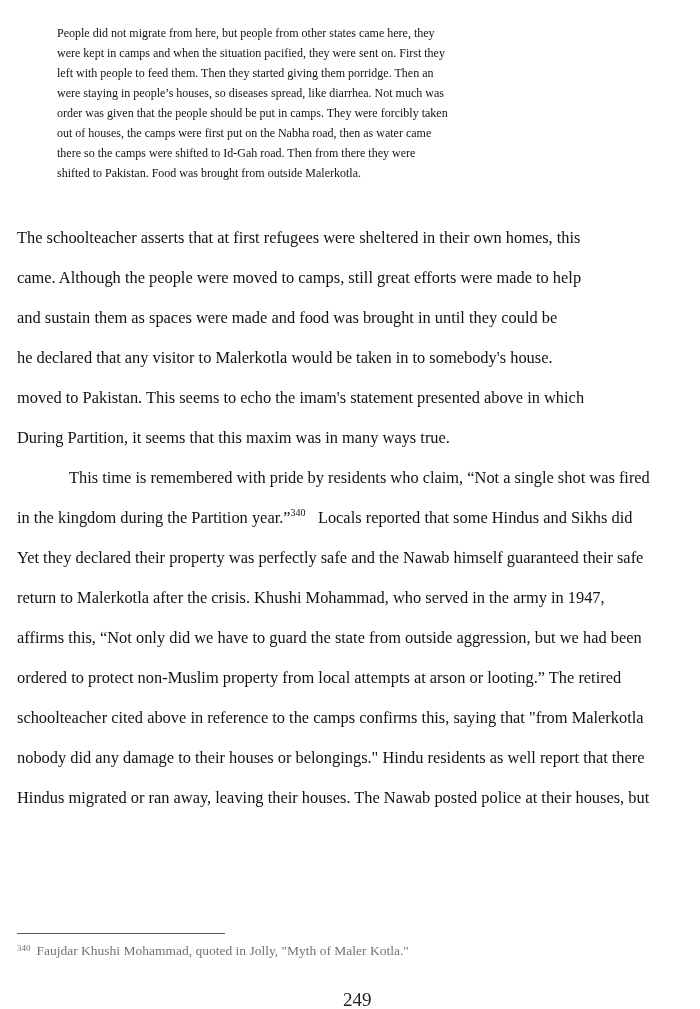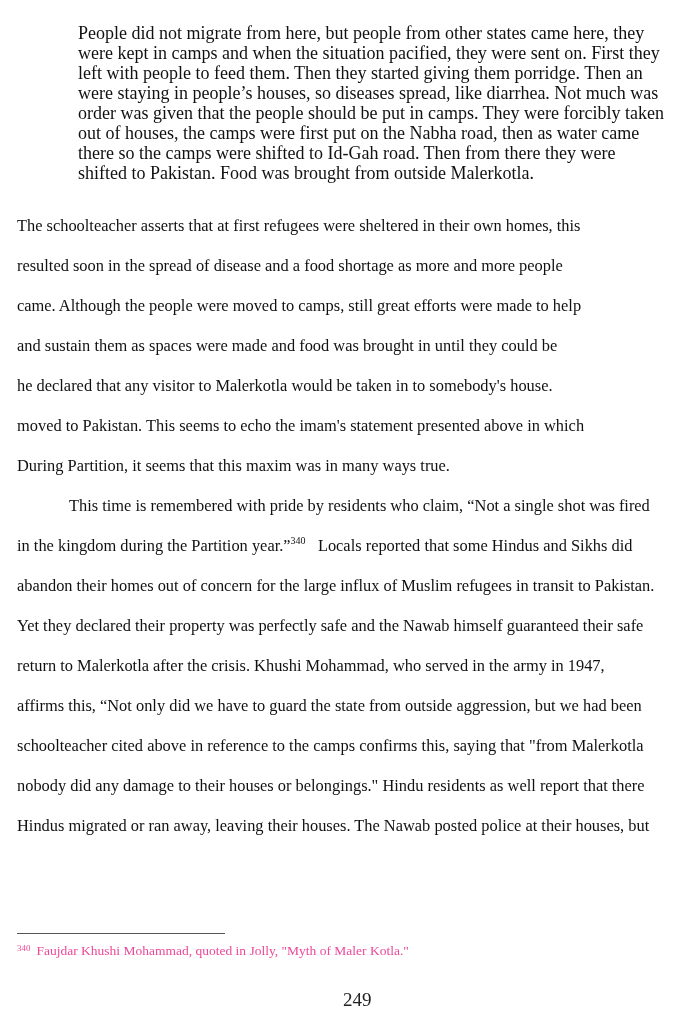--- a/index.html
+++ b/index.html
@@ -1,38 +1,38 @@
 <!DOCTYPE html>
 <html><head>
   <meta charset="utf-8">
   <style>
     html, body { margin: 0; padding: 0; background: #ffffff; }
     body {
       width: 700px; height: 1009px; position: relative; overflow: hidden;
       font-family: "Liberation Serif", serif; color: #111111;
     }
     .blockquote {
-      position: absolute; left: 78px; top: 23px; width: 600px;
-      font-size: 18px; line-height: 20px; white-space: nowrap;
+      position: absolute; left: 57px; top: 23px; width: 600px;
+      font-size: 12px; line-height: 20px; white-space: nowrap;
     }
     .blockquote .ln { display: block; height: 20px; }
     .body-text {
-      position: absolute; left: 17px; top: 206px; width: 680px;
+      position: absolute; left: 17px; top: 218px; width: 680px;
       font-size: 16.4px; line-height: 40px; white-space: nowrap;
     }
     .body-text .ln { display: block; height: 40px; }
     .body-text .indent { padding-left: 52px; }
     sup.fnref { font-size: 10px; vertical-align: 7px; line-height: 0; }
     .footnote-rule {
       position: absolute; left: 17px; top: 933px; width: 208px; height: 1px;
       background: #555555;
     }
     .footnote {
       position: absolute; left: 17px; top: 943px;
-      font-size: 13.5px; white-space: nowrap; color: #ec4899;
+      font-size: 13.5px; white-space: nowrap; color: #737373;
     }
     .footnote .fn-num { font-size: 9px; vertical-align: 4px; margin-right: 6px; }
     .page-number {
       position: absolute; left: 343px; top: 989px;
       font-size: 19px; color: #222222;
     }
   </style>
 </head>
 <body>
 
@@ -43,34 +43,33 @@
   <span class="ln">were staying in people’s houses, so diseases spread, like diarrhea.  Not much was</span>
   <span class="ln">order was given that the people should be put in camps.  They were forcibly taken</span>
   <span class="ln">out of houses, the camps were first put on the Nabha road, then as water came</span>
   <span class="ln">there so the camps were shifted to Id-Gah road.  Then from there they were</span>
   <span class="ln">shifted to Pakistan.  Food was brought from outside Malerkotla.</span>
 </div>
 
 <div class="body-text">
   <div>
     <span class="ln">The schoolteacher asserts that at first refugees were sheltered in their own homes, this</span>
-    <span class="ln">resulted soon in the spread of disease and a food shortage as more and more people</span>
     <span class="ln">came.  Although the people were moved to camps, still great efforts were made to help</span>
     <span class="ln">and sustain them as spaces were made and food was brought in until they could be</span>
     <span class="ln">he declared that any visitor to Malerkotla would be taken in to somebody's house.</span>
     <span class="ln">moved to Pakistan.  This seems to echo the imam's statement presented above in which</span>
     <span class="ln">During Partition, it seems that this maxim was in many ways true.</span>
   </div>
   <div>
     <span class="ln indent">This time is remembered with pride by residents who claim, “Not a single shot was fired</span>
     <span class="ln"><span>in the kingdom during the Partition year.”</span><sup class="fnref">340</sup><span style="white-space: pre;">   Locals reported that some Hindus and Sikhs did</span></span>
-    <span class="ln">abandon their homes out of concern for the large influx of Muslim refugees in transit to Pakistan.</span>
     <span class="ln">Yet they declared their property was perfectly safe and the Nawab himself guaranteed their safe</span>
     <span class="ln">return to Malerkotla after the crisis.  Khushi Mohammad, who served in the army in 1947,</span>
     <span class="ln">affirms this, “Not only did we have to guard the state from outside aggression, but we had been</span>
+    <span class="ln">ordered to protect non-Muslim property from local attempts at arson or looting.”  The retired</span>
     <span class="ln">schoolteacher cited above in reference to the camps confirms this, saying that "from Malerkotla</span>
     <span class="ln">nobody did any damage to their houses or belongings."  Hindu residents as well report that there</span>
     <span class="ln">Hindus migrated or ran away, leaving their houses.  The Nawab posted police at their houses, but</span>
   </div>
 </div>
 
 <div class="footnote-rule"></div>
 
 <div class="footnote">
   <sup class="fn-num">340</sup><span>Faujdar Khushi Mohammad, quoted in Jolly, "Myth of Maler Kotla."</span>

